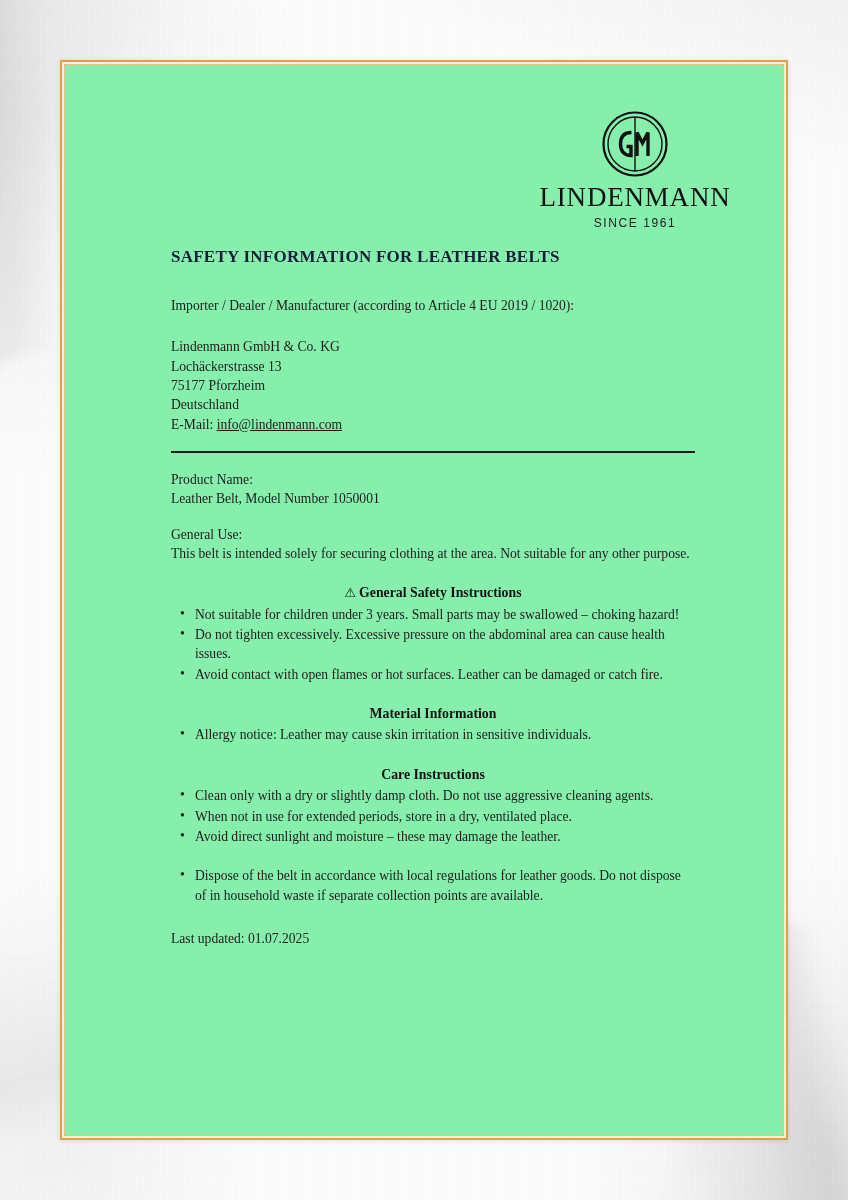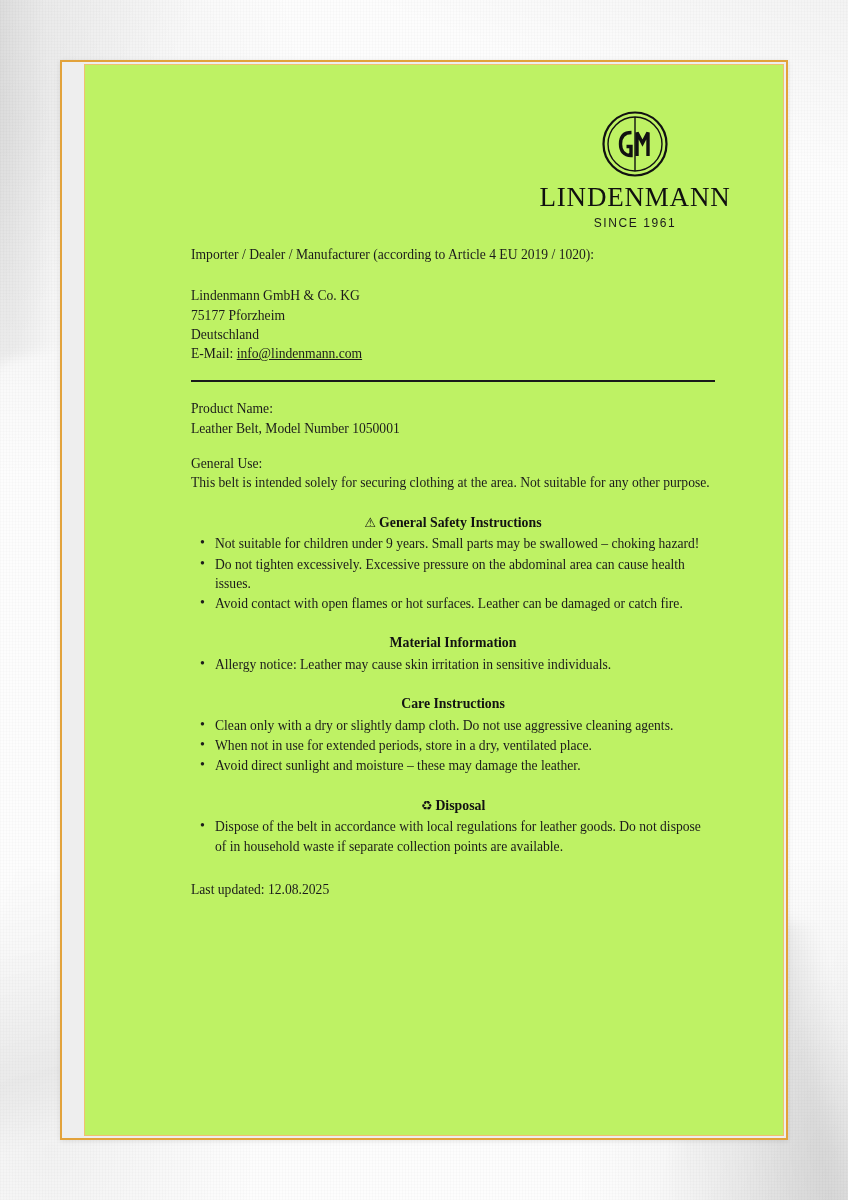--- a/index.html
+++ b/index.html
@@ -70,22 +70,21 @@
     background: #eeeeee;
     border: 2px solid #e2a23a;
     box-sizing: border-box;
     box-shadow: 0 1px 5px rgba(0,0,0,0.10);
   }
   #sheet-inner {
     position: absolute;
     inset: 2px;
     border: 1px solid #f0c070;
     box-sizing: border-box;
-    background: #bef264;
-    margin-left: 20px;
+    background: #86efac;
   }
 
   
   #logo-block {
     position: absolute;
     right: 38px;
     top: 45px;
     width: 220px;
     text-align: center;
   }
@@ -196,68 +195,69 @@
         <line x1="34" y1="7" x2="34" y2="61" stroke="#111111" stroke-width="1.4"></line>
         <path d="M30.5 22.5 C23 22.5 19.5 27 19.5 34 C19.5 41 23 45.5 30 45.5 L30 36.5 L25.5 36.5" fill="none" stroke="#111111" stroke-width="3.4" stroke-linecap="butt"></path>
         <path d="M36 46 L36 22.5 L41.5 33 L47 22.5 L47 46" fill="none" stroke="#111111" stroke-width="3.4" stroke-linejoin="miter"></path>
       </svg>
       <div id="brand-name">LINDENMANN</div>
       <div id="brand-tagline">SINCE 1961</div>
     </div>
 
     <div id="doc">
 
+      <h1 id="doc-title">SAFETY INFORMATION FOR LEATHER BELTS</h1>
 
       <p class="para">Importer / Dealer / Manufacturer (according to Article 4 EU 2019 / 1020):</p>
 
       <div class="gap-lg"></div>
 
       <p class="addr-line">Lindenmann GmbH &amp; Co. KG</p>
+      <p class="addr-line">Lochäckerstrasse 13</p>
       <p class="addr-line">75177 Pforzheim</p>
       <p class="addr-line">Deutschland</p>
       <p class="addr-line"><span>E-Mail: </span><span class="email-link">info@lindenmann.com</span></p>
 
       <hr id="divider">
 
       <p class="para">Product Name:</p>
       <p class="para">Leather Belt, Model Number 1050001</p>
 
       <div class="gap-md"></div>
 
       <p class="para">General Use:</p>
       <p class="para">This belt is intended solely for securing clothing at the area. Not suitable for any other purpose.</p>
 
       <div id="sections-container">
           <div class="section-block">
             <div class="section-heading"><span class="heading-glyph">⚠</span><span>General Safety Instructions</span></div>
             <ul class="bullets">
-              <li>Not suitable for children under 9 years. Small parts may be swallowed – choking hazard!</li>
+              <li>Not suitable for children under 3 years. Small parts may be swallowed – choking hazard!</li>
               <li>Do not tighten excessively. Excessive pressure on the abdominal area can cause health issues.</li>
               <li>Avoid contact with open flames or hot surfaces. Leather can be damaged or catch fire.</li>
             </ul>
           </div>
           <div class="section-block">
             <div class="section-heading"><span>Material Information</span></div>
             <ul class="bullets">
               <li>Allergy notice: Leather may cause skin irritation in sensitive individuals.</li>
             </ul>
           </div>
           <div class="section-block">
             <div class="section-heading"><span>Care Instructions</span></div>
             <ul class="bullets">
               <li>Clean only with a dry or slightly damp cloth. Do not use aggressive cleaning agents.</li>
               <li>When not in use for extended periods, store in a dry, ventilated place.</li>
               <li>Avoid direct sunlight and moisture – these may damage the leather.</li>
             </ul>
           </div>
           <div class="section-block">
-            <div class="section-heading"><span class="heading-glyph">♻</span><span>Disposal</span></div>
             <ul class="bullets">
               <li>Dispose of the belt in accordance with local regulations for leather goods. Do not dispose of in household waste if separate collection points are available.</li>
             </ul>
           </div>
         </div>
 
-      <p id="last-updated">Last updated: 12.08.2025</p>
+      <p id="last-updated">Last updated: 01.07.2025</p>
     </div>
 
   </div>
 </div>
 
 </body></html>

